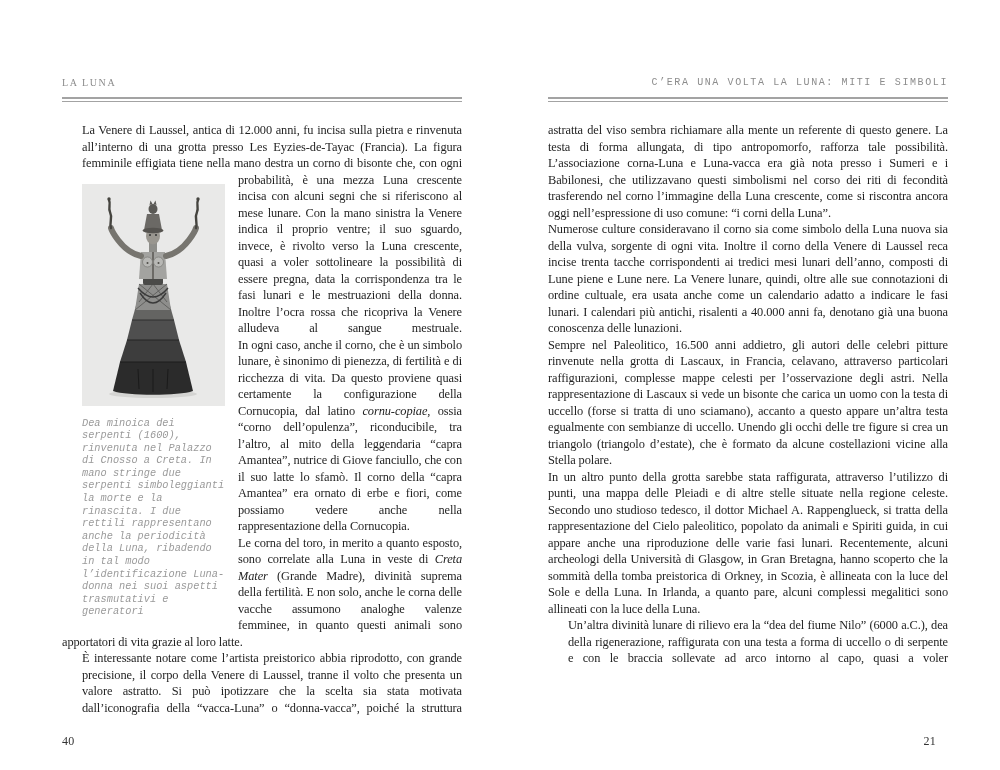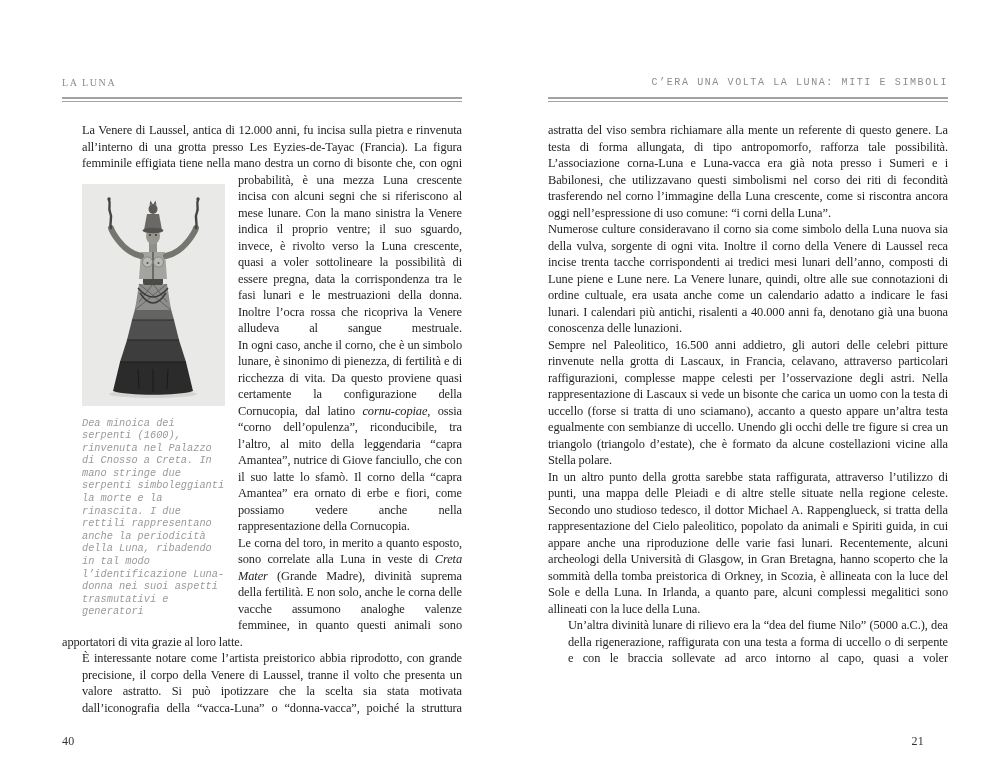--- a/index.html
+++ b/index.html
@@ -86,21 +86,21 @@
   }
 
   .page-num {
     position: absolute;
     top: 708px;
     font-size: 12px;
     color: #333333;
     letter-spacing: 0.3px;
   }
   .page-left  .page-num { left: 0; }
-  .page-right .page-num { right: 24px; }
+  .page-right .page-num { right: 12px; }
 
   i { }
 </style>
 </head>
 <body>
 
 <div class="spread">
 
   <div class="page page-left">
     <div class="running-head">LA LUNA</div>
@@ -175,19 +175,19 @@
 
   <div class="page page-right">
     <div class="running-head">C’ERA UNA VOLTA LA LUNA: MITI E SIMBOLI</div>
     <div class="head-rule"></div>
 
     <div class="page-body">
       <p>astratta del viso sembra richiamare alla mente un referente di questo genere. La testa di forma allungata, di tipo antropomorfo, rafforza tale possibilità. L’associazione corna-Luna e Luna-vacca era già nota presso i Sumeri e i Babilonesi, che utilizzavano questi simbolismi nel corso dei riti di fecondità trasferendo nel corno l’immagine della Luna crescente, come si riscontra ancora oggi nell’espressione di uso comune: “i corni della Luna”.</p>
       <p>Numerose culture consideravano il corno sia come simbolo della Luna nuova sia della vulva, sorgente di ogni vita. Inoltre il corno della Venere di Laussel reca incise trenta tacche corrispondenti ai tredici mesi lunari dell’anno, composti di Lune piene e Lune nere. La Venere lunare, quindi, oltre alle sue connotazioni di ordine cultuale, era usata anche come un calendario adatto a indicare le fasi lunari. I calendari più antichi, risalenti a 40.000 anni fa, denotano già una buona conoscenza delle lunazioni.</p>
       <p>Sempre nel Paleolitico, 16.500 anni addietro, gli autori delle celebri pitture rinvenute nella grotta di Lascaux, in Francia, celavano, attraverso particolari raffigurazioni, complesse mappe celesti per l’osservazione degli astri. Nella rappresentazione di Lascaux si vede un bisonte che carica un uomo con la testa di uccello (forse si tratta di uno sciamano), accanto a questo appare un’altra testa egualmente con sembianze di uccello. Unendo gli occhi delle tre figure si crea un triangolo (triangolo d’estate), che è formato da alcune costellazioni vicine alla Stella polare.</p>
       <p>In un altro punto della grotta sarebbe stata raffigurata, attraverso l’utilizzo di punti, una mappa delle Pleiadi e di altre stelle situate nella regione celeste. Secondo uno studioso tedesco, il dottor Michael A. Rappenglueck, si tratta della rappresentazione del Cielo paleolitico, popolato da animali e Spiriti guida, in cui appare anche una riproduzione delle varie fasi lunari. Recentemente, alcuni archeologi della Università di Glasgow, in Gran Bretagna, hanno scoperto che la sommità della tomba preistorica di Orkney, in Scozia, è allineata con la luce del Sole e della Luna. In Irlanda, a quanto pare, alcuni complessi megalitici sono allineati con la luce della Luna.</p>
-      <p class="cont-justify">Un’altra divinità lunare di rilievo era la “dea del fiume Nilo” (5000 a.C.), dea della rigenerazione, raffigurata con una testa a forma di uccello o di serpente e con le braccia sollevate ad arco intorno al capo, quasi a voler</p>
+      <p class="cont-justify">Un’altra divinità lunare di rilievo era la “dea del fiume Nilo” (6000 a.C.), dea della rigenerazione, raffigurata con una testa a forma di uccello o di serpente e con le braccia sollevate ad arco intorno al capo, quasi a voler</p>
     </div>
 
     <div class="page-num">21</div>
   </div>
 
 </div>
 
 </body></html>

